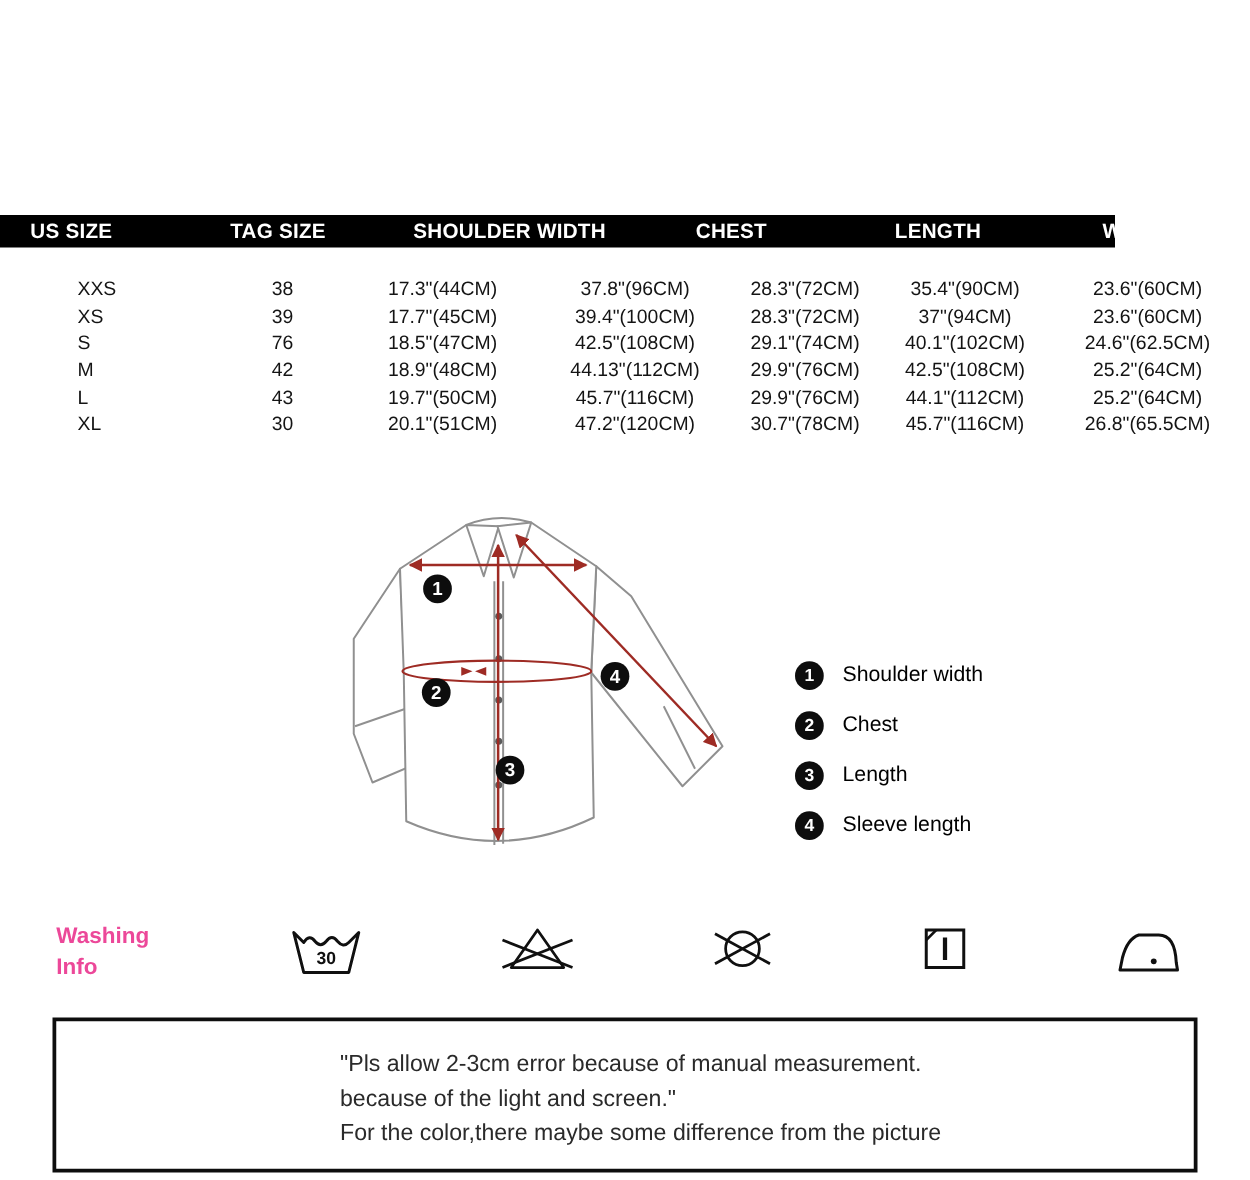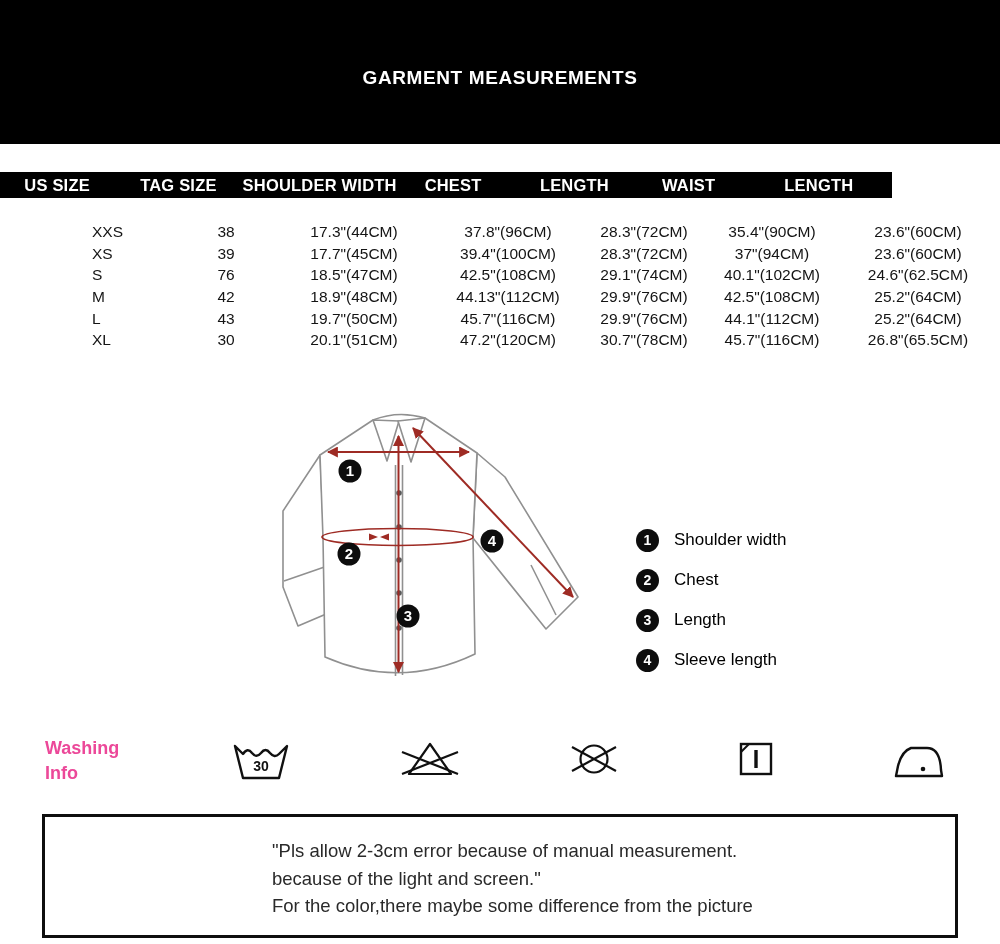--- a/index.html
+++ b/index.html
@@ -6,28 +6,28 @@
   .canvas {
     position:relative; width:1000px; height:944px; background:#ffffff;
     font-family:"Liberation Sans","DejaVu Sans",sans-serif; overflow:hidden;
   }
   
   .banner { position:absolute; left:0; top:0; width:1000px; height:144px; background:var(--banner-black,#000); }
   .banner h1 { margin:0; color:#fff; text-align:center; line-height:156px; font-size:19px; font-weight:600; letter-spacing:.6px; }
 
   
   .grid7 { display:grid; grid-template-columns:12.8% 14.4% 16.4% 14.4% 12.8% 12.8% 16.4%; }
-  .header-bar { position:absolute; left:0; top:172px; width:892px; height:26px; background:var(--banner-black,#000); align-items:center; }
+  .header-bar { position:absolute; left:0; top:172px; width:892px; height:26px; background:var(--banner-black,#000); align-items:center;gap:44px; }
   .hcell { color:#fff; font-size:16.5px; font-weight:700; text-align:center; white-space:nowrap; letter-spacing:.2px; }
 
   
   .rows { position:absolute; left:0; top:221px; width:1000px; }
   .row { height:21.7px; align-items:center; font-size:15.5px; color:#141414; }
   .cell { text-align:center; white-space:nowrap; }
-  .cell.us  { text-align:left; padding-left:92px; }
+  .cell.us  { text-align:left; padding-left:62px; }
   .cell.tag { text-align:center; padding-left:52px; }
 
   
   .diagram { position:absolute; left:270px; top:395px; }
 
   
   .legend { position:absolute; left:636px; top:528px; }
   .legend-item { display:flex; align-items:center; height:24px; margin-bottom:16px; }
   .legend-num { flex:0 0 23px; width:23px; height:23px; border-radius:50%; background:#0d0d0d; color:#fff;
                 font-size:14px; font-weight:700; text-align:center; line-height:23px; }
@@ -40,23 +40,20 @@
   
   .note-box { position:absolute; left:42px; top:814px; width:916px; height:124px; box-sizing:border-box;
               border:3px solid #0e0e0e; padding:20px 10px 0 227px; }
   .note-line { font-size:18.5px; line-height:27.5px; color:#2a2a2a; white-space:nowrap; }
 </style>
 </head>
 <body>
 
 <div class="canvas">
 
-  <div class="banner">
-    <h1>GARMENT MEASUREMENTS</h1>
-  </div>
 
   <div class="header-bar grid7">
     <div class="hcell">US SIZE</div>
     <div class="hcell">TAG SIZE</div>
     <div class="hcell">SHOULDER WIDTH</div>
     <div class="hcell">CHEST</div>
     <div class="hcell">LENGTH</div>
     <div class="hcell">WAIST</div>
     <div class="hcell">LENGTH</div>
   </div>

